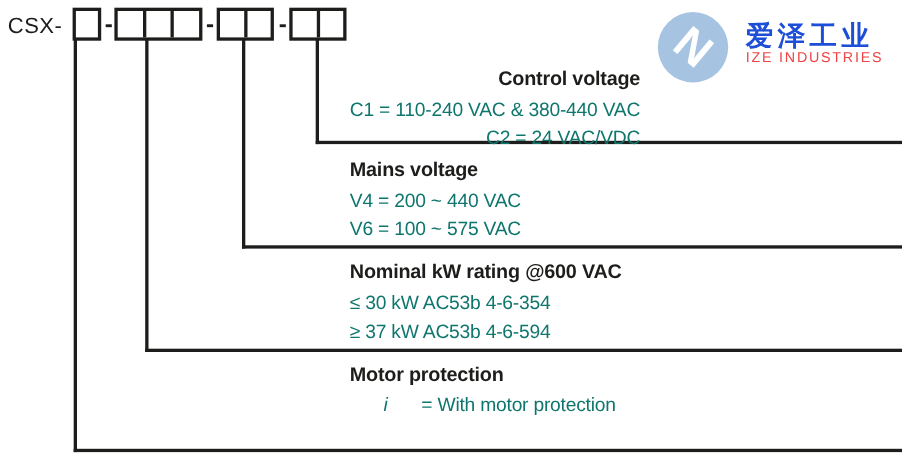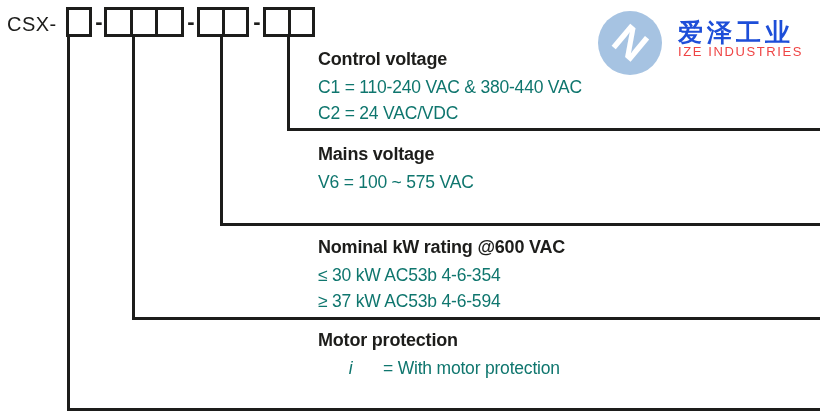--- a/index.html
+++ b/index.html
@@ -105,28 +105,29 @@
   <div class="vline" style="left:67px;top:36px;height:375px;"></div>
   <div class="vline" style="left:132px;top:36px;height:284px;"></div>
   <div class="vline" style="left:220px;top:36px;height:190px;"></div>
   <div class="vline" style="left:287px;top:36px;height:95px;"></div>
 
   <div class="hline" style="left:287px;top:128px;width:533px;"></div>
   <div class="hline" style="left:220px;top:223px;width:600px;"></div>
   <div class="hline" style="left:132px;top:317px;width:688px;"></div>
   <div class="hline" style="left:67px;top:408px;width:753px;"></div>
 
-  <div class="section" style="top:48px;">
+  <div class="section" style="top:60px;text-align:right;">
     <div class="sec-title">Control voltage</div>
     <div class="sec-line">C1 = 110-240 VAC &amp; 380-440 VAC</div>
     <div class="sec-line">C2 = 24 VAC/VDC</div>
   </div>
 
   <div class="section" style="top:143px;">
     <div class="sec-title">Mains voltage</div>
+    <div class="sec-line">V4 = 200 ~ 440 VAC</div>
     <div class="sec-line">V6 = 100 ~ 575 VAC</div>
   </div>
 
   <div class="section" style="top:236px;">
     <div class="sec-title">Nominal kW rating @600 VAC</div>
     <div class="sec-line">≤ 30 kW AC53b 4-6-354</div>
     <div class="sec-line">≥ 37 kW AC53b 4-6-594</div>
   </div>
 
   <div class="section" style="top:329px;">

